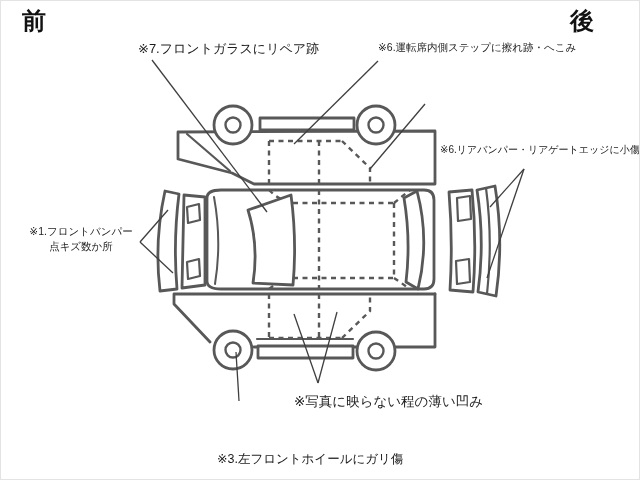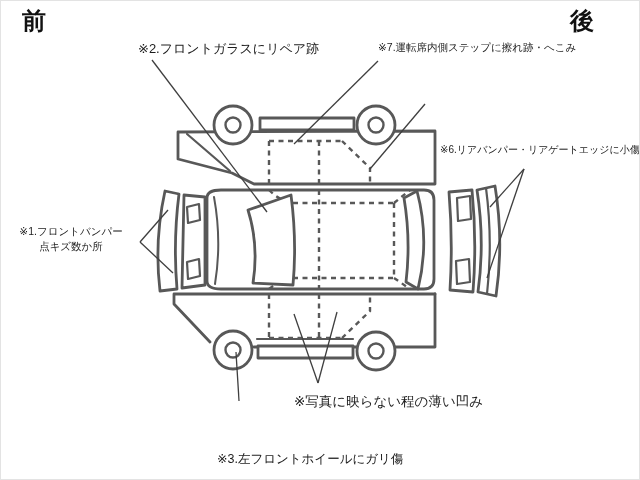--- a/index.html
+++ b/index.html
@@ -10,21 +10,21 @@
   }
   .label{position:absolute;white-space:nowrap;line-height:1.25;
     font-family:"Liberation Sans","DejaVu Sans",sans-serif;color:#1c1c1c;}
   .orient{font-size:24px;font-weight:bold;color:#111;}
   #lbl-front{left:21px;top:5px;}
   #lbl-rear{left:569px;top:5px;}
   #note2{left:137px;top:40px;font-size:13px;}
   #note6{left:377px;top:40px;font-size:10.5px;}
   #note5{left:413px;top:91px;font-size:11px;}
   #note4{left:439px;top:143px;font-size:10px;}
-  #note1{left:15px;top:223px;font-size:10.5px;width:110px;
+  #note1{left:25px;top:223px;font-size:10.5px;width:110px;
          text-align:center;white-space:pre-line;line-height:1.45;}
   #notePhoto{left:293px;top:383px;font-size:13.5px;margin-top:10px;}
   #note3{left:216px;top:411px;font-size:12.5px;margin-top:40px;}
   svg{position:absolute;left:0;top:0;}
 </style>
 </head>
 <body>
 
 <div id="stage">
 
@@ -108,20 +108,20 @@
       <path d="M139,241 L172,272"></path>
       <path d="M317,382 L293,313"></path>
       <path d="M317,382 L336,311"></path>
       <path d="M235,351 L238,400"></path>
     </g>
   </svg>
 
   <div class="label orient" id="lbl-front">前</div>
   <div class="label orient" id="lbl-rear">後</div>
 
-  <div class="label" id="note2">※2.フロントガラスにリペア跡</div>
-  <div class="label" id="note6">※7.運転席内側ステップに擦れ跡・へこみ</div>
+  <div class="label" id="note2">※7.フロントガラスにリペア跡</div>
+  <div class="label" id="note6">※6.運転席内側ステップに擦れ跡・へこみ</div>
   <div class="label" id="note4">※6.リアバンパー・リアゲートエッジに小傷</div>
   <div class="label" id="note1">※1.フロントバンパー
 点キズ数か所</div>
   <div class="label" id="notePhoto">※写真に映らない程の薄い凹み</div>
   <div class="label" id="note3">※3.左フロントホイールにガリ傷</div>
 </div>
 
 </body></html>

